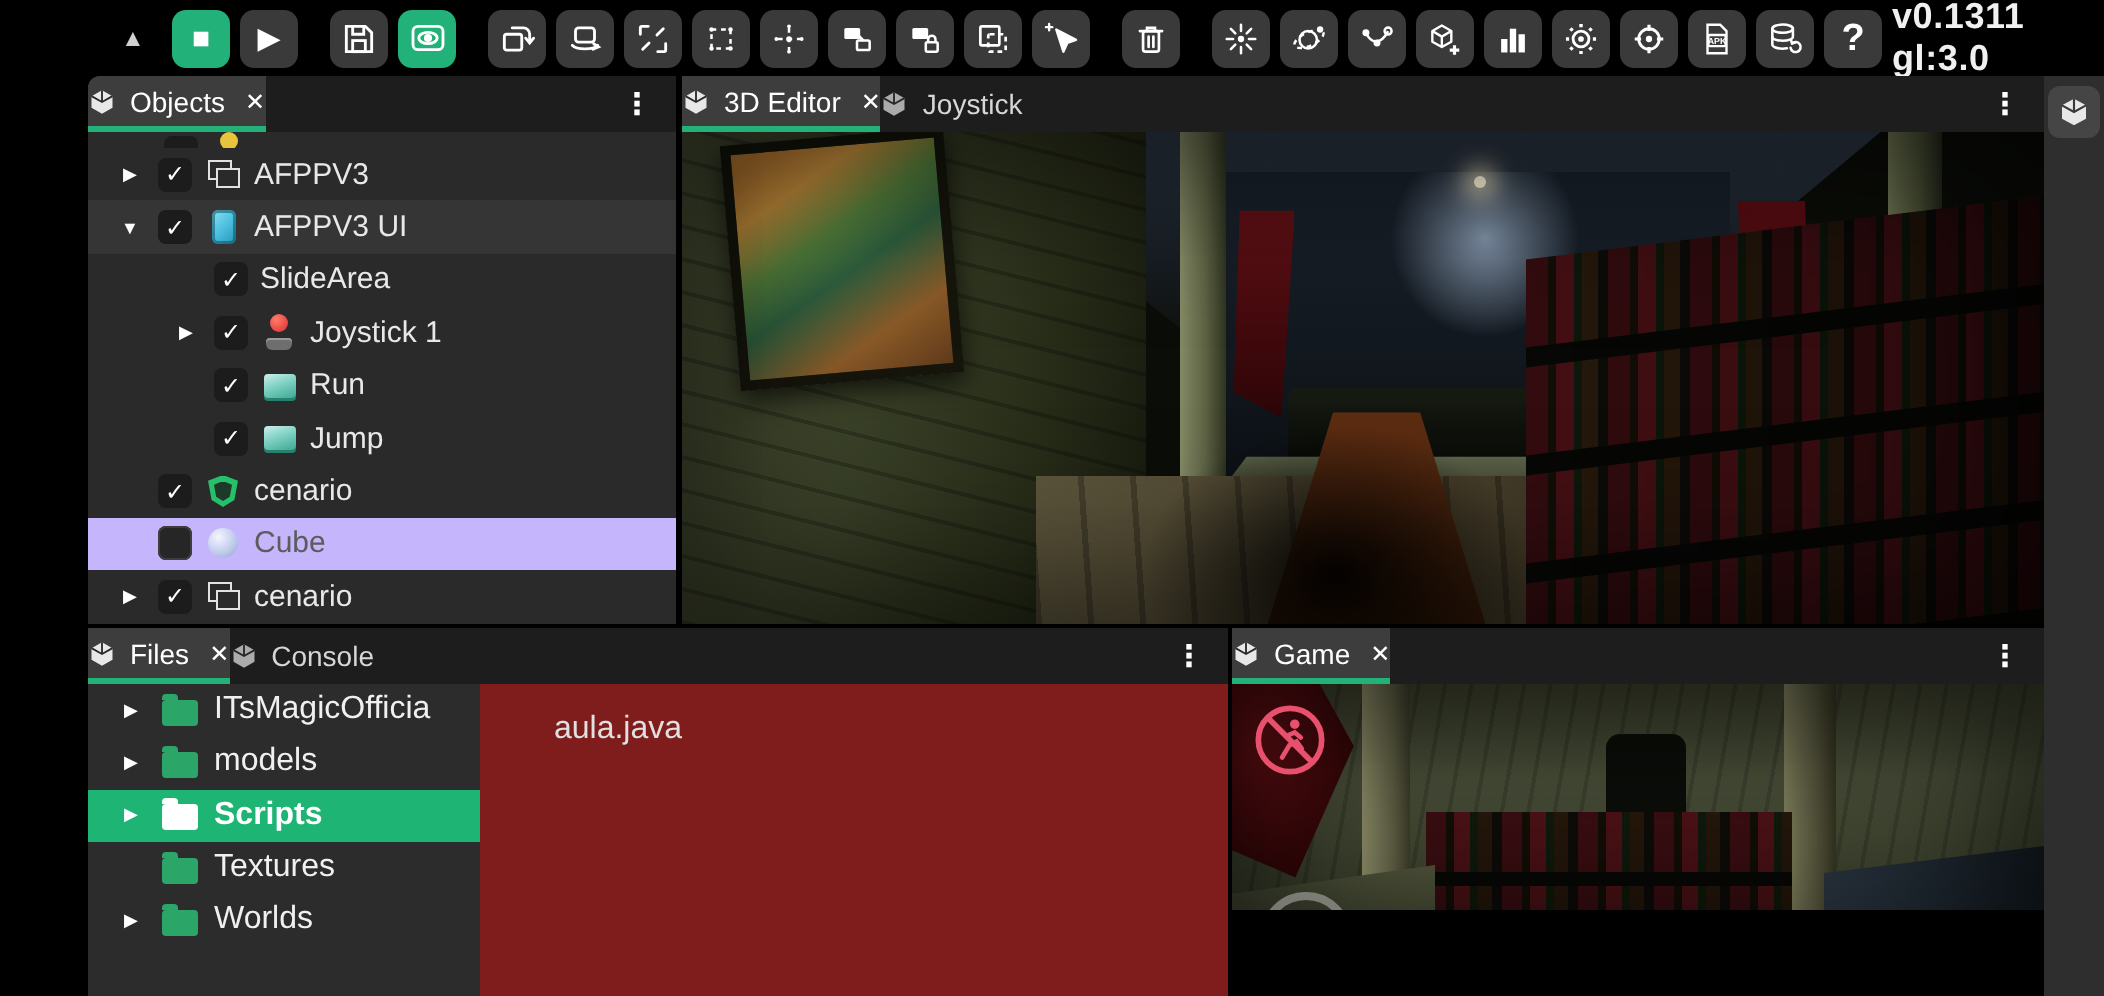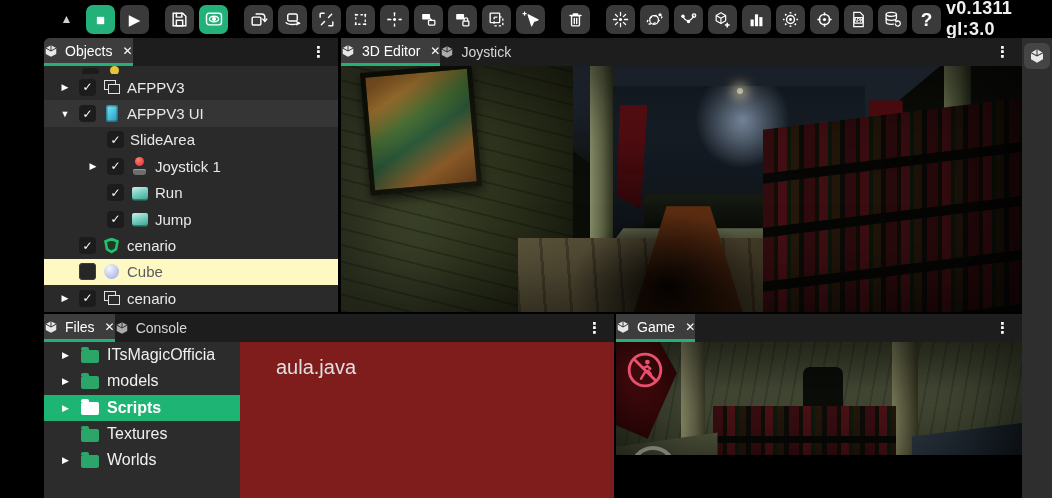--- a/index.html
+++ b/index.html
@@ -27,21 +27,21 @@
   .tab .pkg{flex:none;}
   .tclose{font-size:12px;color:#fff;margin-left:3px;}
   .kebab{margin-left:auto;color:#fff;font-size:15px;display:flex;align-items:center;padding:0 12px;font-weight:bold;}
 
   
   #objects-panel{left:44px;top:38px;width:294px;height:274px;border-top-left-radius:6px;}
   .tree{font-size:15px;}
   .trow{height:26.4px;display:flex;align-items:center;gap:6px;padding-left:13px;}
   .trow.lvl1{padding-left:41px;}
   .trow.hi{background:#353535;}
-  .trow.dim{background:#fef9c3;}
+  .trow.dim{background:#c4b5fd;}
   .exp{width:16px;flex:none;color:#fff;font-size:9px;text-align:center;}
   .chk{width:17px;height:17px;border-radius:4px;background:#1c1c1c;color:#fff;font-size:12px;display:flex;align-items:center;justify-content:center;flex:none;}
   .chk.un{background:#262626;box-shadow:inset 0 0 0 1px #3d3d3d;}
   .oicon{width:19px;height:18px;flex:none;position:relative;display:flex;align-items:center;justify-content:center;}
   .tlab{white-space:nowrap;}
   .tlab.off{color:#5c5c5c;}
   .partialrow{height:8px;position:relative;overflow:hidden;}
   .pchk{position:absolute;left:38px;top:2px;width:17px;height:12px;border-radius:4px 4px 0 0;background:#1c1c1c;}
   .pdot{position:absolute;left:66px;top:0px;width:9px;height:9px;border-radius:50%;background:#e8c43c;}
 
@@ -100,21 +100,21 @@
   .frow.sel{background:#1eb574;color:#fff;font-weight:bold;}
   .fold{width:18px;height:13px;background:#2ba568;border-radius:2px;position:relative;flex:none;margin-top:2px;}
   .fold::before{content:"";position:absolute;top:-3px;left:0;width:8px;height:3px;background:#2ba568;border-radius:2px 2px 0 0;}
   .fold.white{background:#fff;}
   .fold.white::before{background:#fff;}
   #filegrid{position:absolute;left:196px;top:28px;right:0;bottom:0;}
   .fitem{position:absolute;left:36px;top:10px;width:66px;text-align:center;}
   .jfile{width:44px;height:52px;margin:0 auto;position:relative;border-radius:5px;
     background:linear-gradient(225deg,#8fc6d6 0 12px,rgba(0,0,0,0) 12px),linear-gradient(160deg,#eaf8fc,#c6e8f1);}
   .jbadge{position:absolute;left:-6px;top:21px;background:#f4507c;color:#fff;font-size:9px;font-weight:bold;padding:2.5px 7px;border-radius:4px;letter-spacing:.5px;}
-  .flabel{margin-top:4px;font-size:20px;color:#e0e0e0;}
+  .flabel{margin-top:4px;font-size:16px;color:#e0e0e0;}
 
   
   #game-panel{left:616px;top:314px;width:406px;height:141px;}
   .gscene{position:relative;width:100%;height:156px;overflow:hidden;
     background:linear-gradient(180deg,#3c412c 0%,#4a503a 30%,#3a402c 62%,#23281a 100%);}
   .vg-tex{left:0;top:0;right:0;bottom:0;background:repeating-linear-gradient(100deg,rgba(0,0,0,.16) 0 2px,rgba(0,0,0,0) 2px 13px);}
   .vg-curt{left:0;top:0;width:15%;height:62%;background:radial-gradient(ellipse at 25% 30%,#6e1116,#3a0709 62%,#1e0404);
     clip-path:polygon(0 0,72% 0,100% 32%,52% 100%,0 86%);}
   .vg-colA{left:16%;top:0;width:6%;height:100%;background:linear-gradient(90deg,#8e8e6a,#5e5e44 65%,#3a3a28);}
   .vg-colB{left:68%;top:0;width:6.5%;height:100%;background:linear-gradient(90deg,#7e7e5c,#54543c 60%,#32321f);}

